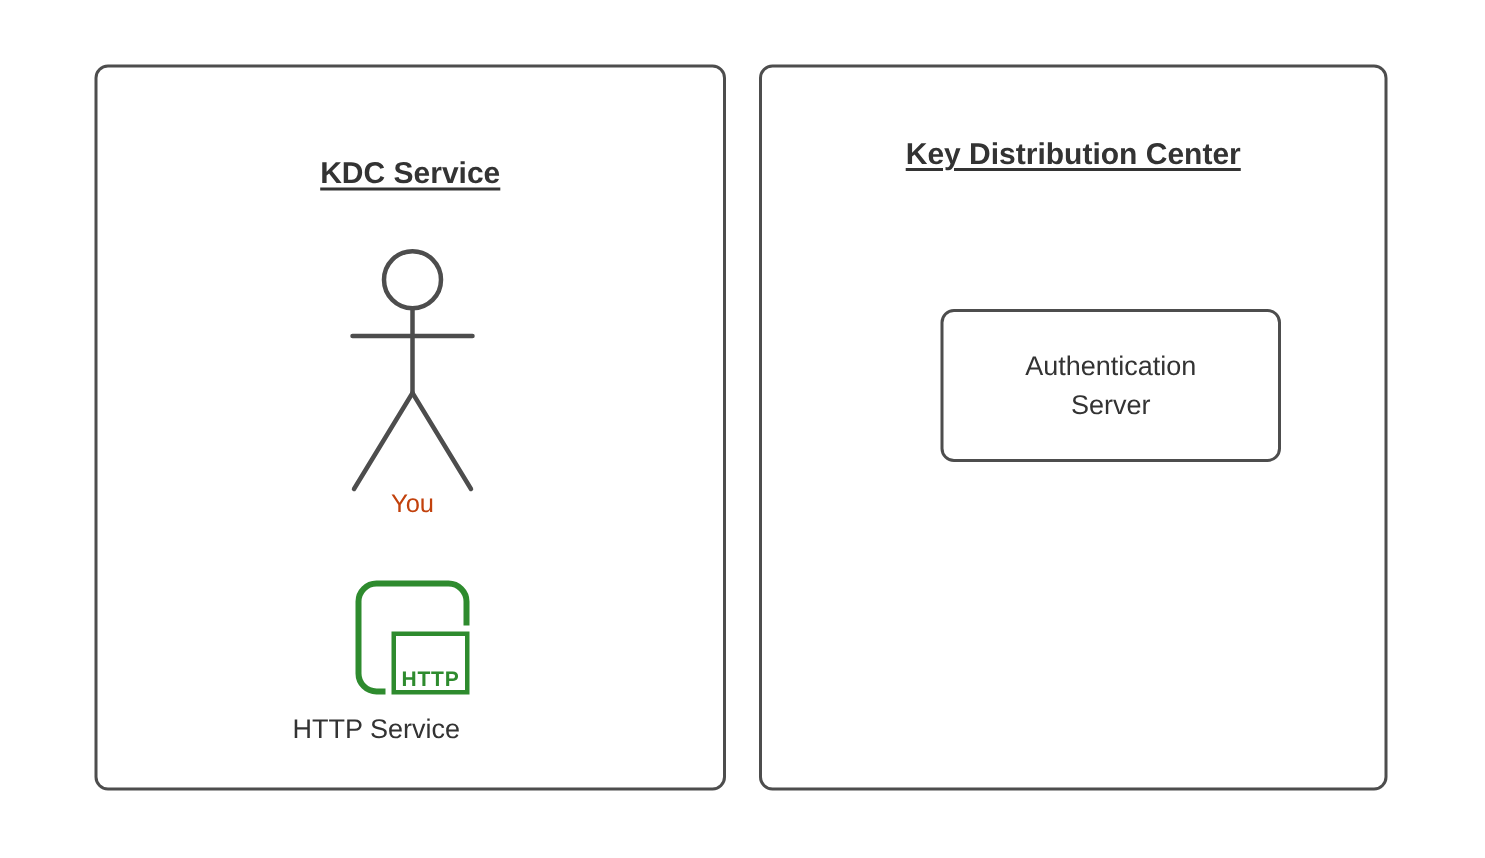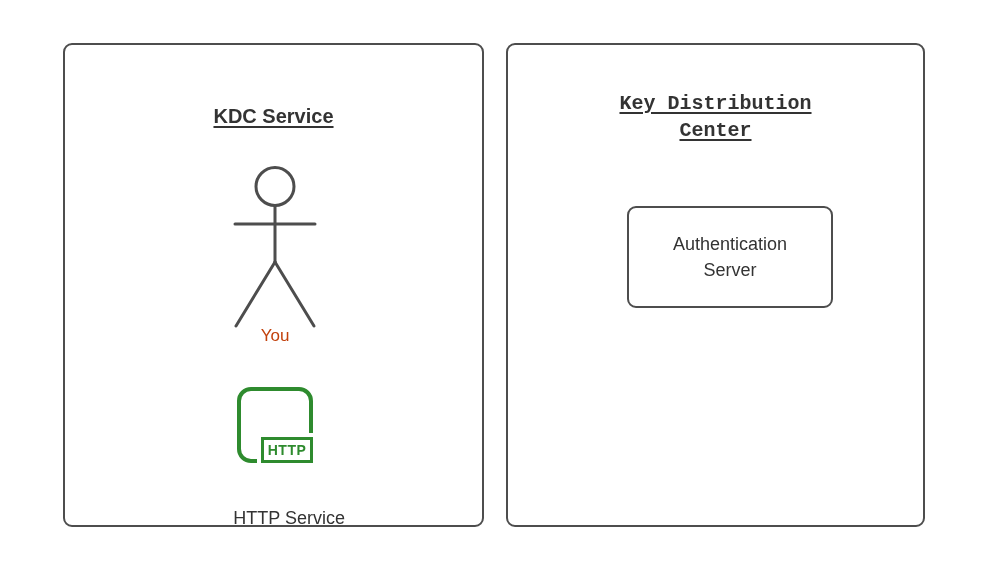--- a/index.html
+++ b/index.html
@@ -44,21 +44,20 @@
     text-decoration-thickness: 2px;
     text-underline-offset: 3px;
     line-height: 27px;
   }
   .panel-left .panel-title { top: 58px; }
   .panel-right .panel-title {
     top: 45px;
     left: 50%;
     width: 230px;
     margin-left: -115px;
-    font-family: Liberation Mono, monospace;
   }
 
   
   .actor-svg {
     position: absolute;
     left: 168px;
     top: 120px;
     width: 84px;
     height: 164px;
   }
@@ -82,51 +81,50 @@
     border: 4px solid #2e8b2e;
     border-radius: 14px;
     box-sizing: border-box;
     background: #ffffff;
   }
   .http-badge {
     position: absolute;
     right: -4px;
     bottom: -4px;
     width: 52px;
-    height: 26px;
+    height: 42px;
     background: #ffffff;
     border: 3px solid #2e8b2e;
     box-shadow: 0 0 0 4px #ffffff;
     box-sizing: border-box;
     display: flex;
-    align-items: center;
+    align-items: flex-end;
     justify-content: center;
   }
   .http-badge span {
     font-size: 14px;
     font-weight: bold;
     color: #2e8b2e;
     letter-spacing: 0.5px;
   }
   .service-label {
     position: absolute;
     left: 130px;
     top: 431px;
     width: 150px;
-    text-align: right;
+    text-align: left;
     font-size: 18px;
     color: #333333;
-    margin-top: 32px;
   }
 
   
   .node {
     position: absolute;
     left: 119px;
-    width: 206px;
+    width: 227px;
     height: 102px;
     border: 2.5px solid #4d4d4d;
     border-radius: 9px;
     box-sizing: border-box;
     background: #ffffff;
     display: flex;
     align-items: center;
     justify-content: center;
   }
   .node-auth   { top: 161px; }

